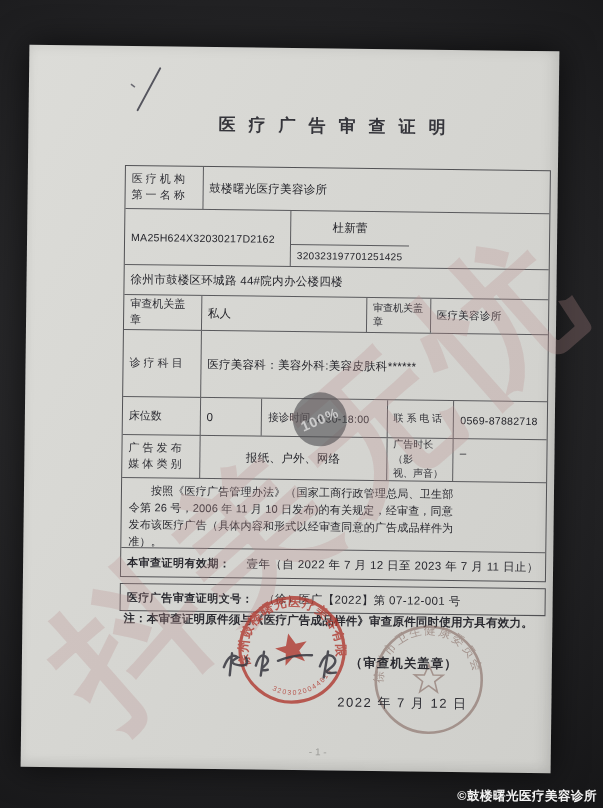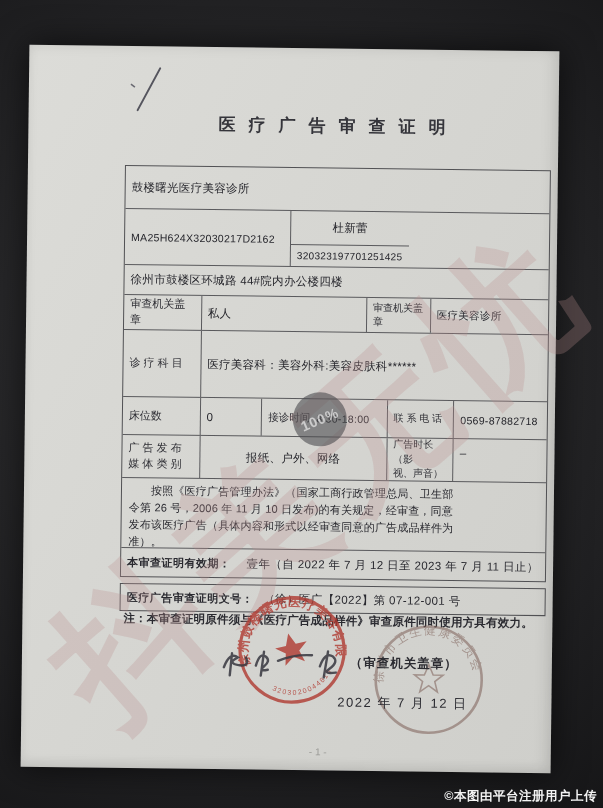--- a/index.html
+++ b/index.html
@@ -69,20 +69,24 @@
       <line x1="31" y1="4" x2="9" y2="46" stroke="#55555e" stroke-width="2" stroke-linecap="round"></line>
       <line x1="2" y1="20" x2="6" y2="23" stroke="#6a6a72" stroke-width="1.5"></line>
     </svg>
 
     <div class="title">医疗广告审查证明</div>
 
     <div class="tablewrap">
       <div class="tbl">
 
         <div class="row" style="height:43px">
+          <div class="c" style="width:78px">
+              <span class="lbl">医 疗 机 构
+第 一 名 称</span>
+            </div>
           <div class="c nbr" style="width:348px">
               <span class="val">鼓楼曙光医疗美容诊所</span>
             </div>
         </div>
 
         <div class="row" style="height:56px">
           <div class="c" style="width:166px">
               <span class="val sm">MA25H624X32030217D2162</span>
             </div>
           <div class="subcol" style="width:118px">
@@ -225,14 +229,14 @@
     <div class="stamp-date">2022 年 7 月 12 日</div>
 
     <div class="page-number">- 1 -</div>
 
     <div class="wm-text">抖美无忧</div>
     <div class="wm-badge">
       <span>100%</span>
     </div>
   </div>
 
-  <div class="credit">©本图由平台注册用户上传</div>
+  <div class="credit">©鼓楼曙光医疗美容诊所</div>
 </div>
 
 </body></html>

